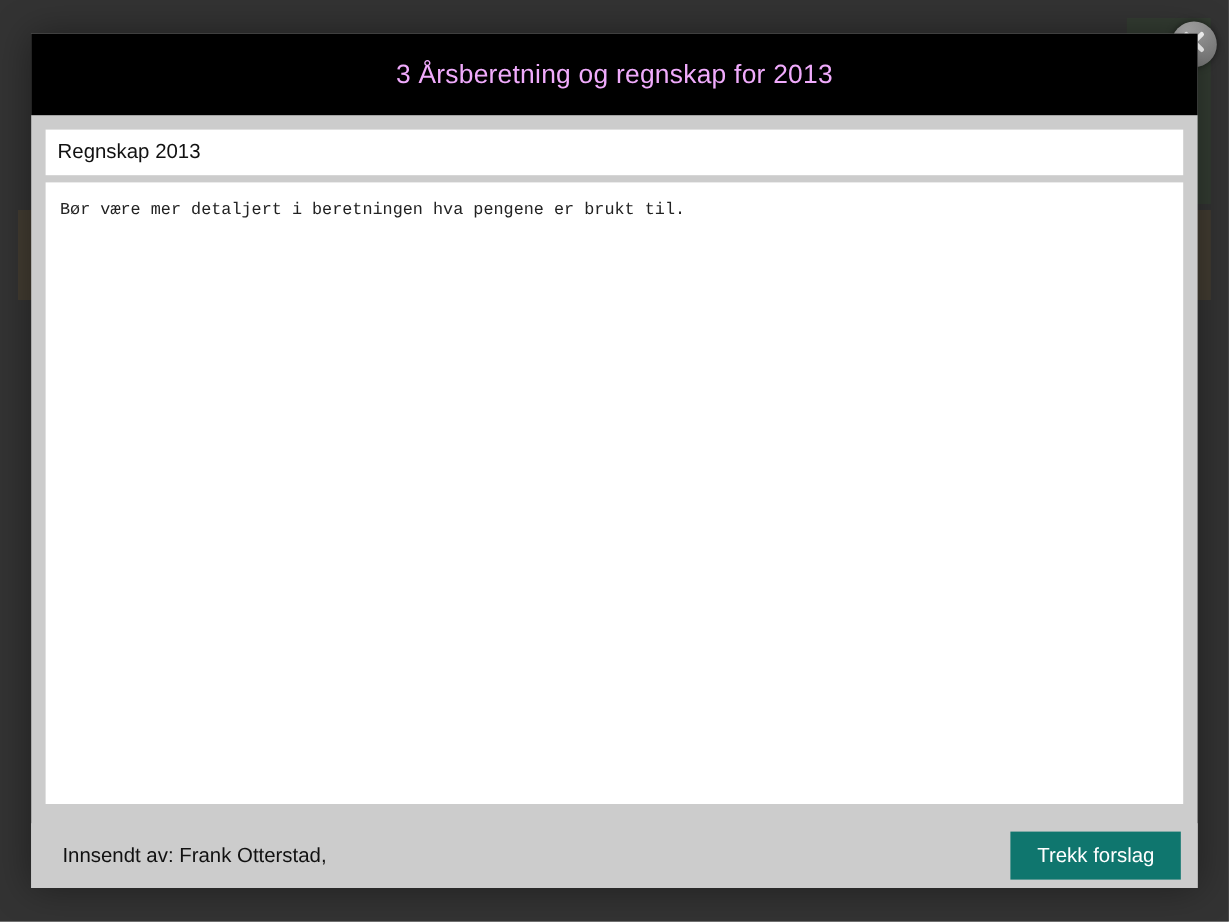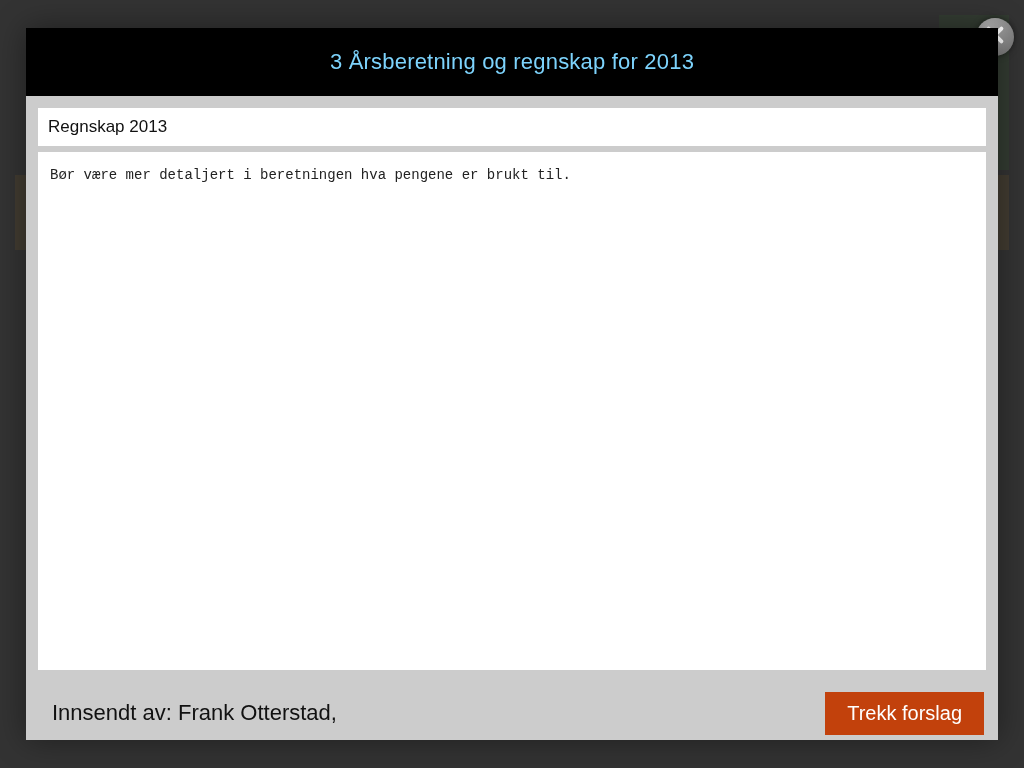--- a/index.html
+++ b/index.html
@@ -13,21 +13,21 @@
 
     .overlay { position: absolute; inset: 0; background: rgba(51,51,51,.78); }
 
     .modal {
       position: absolute; left: 26px; right: 26px; top: 28px; bottom: 28px;
       background: #cccccc; display: flex; flex-direction: column;
       box-shadow: 0 0 30px rgba(0,0,0,.4);
     }
 
     .modal-titlebar {
-      height: 68px; background: #000; color: #7dd3fc;
+      height: 68px; background: #000; color: #f0abfc;
       display: flex; align-items: center; justify-content: center;
       font-size: 22px; font-weight: 400; letter-spacing: .2px;
     }
 
     .close-btn {
       position: absolute; top: 18px; right: 10px;
       width: 38px; height: 38px; border-radius: 50%;
       background: radial-gradient(circle at 30% 30%, #b9b9b9, #8b8b8b 60%, #6e6e6e);
       display: flex; align-items: center; justify-content: center;
       cursor: pointer; box-shadow: 0 0 6px rgba(0,0,0,.5);
@@ -41,23 +41,23 @@
     }
     .body-content {
       margin-top: 6px; flex: 1; background: #fff;
       padding: 14px 12px; font-size: 14px; line-height: 1.4; color: #222; font-family: Liberation Mono, monospace;
     }
 
     .modal-footer {
       height: 54px; background: #cccccc; display: flex; align-items: center;
       padding: 0 14px 0 26px; justify-content: space-between;
     }
-    .submitted-by { font-size: 22px; color: #111; text-align: right; }
+    .submitted-by { font-size: 17px; color: #111; text-align: right; }
     .danger-btn {
-      background: #c2410c; color: #fff; font-size: 20px;
+      background: #0f766e; color: #fff; font-size: 17px;
       padding: 10px 22px; border: none; cursor: pointer;
       font-family: inherit;
     }
   </style>
 </head>
 <body>
 
 <div class="bg-hints">
   <div class="bg-green"></div>
   <div class="bg-orange"></div>

